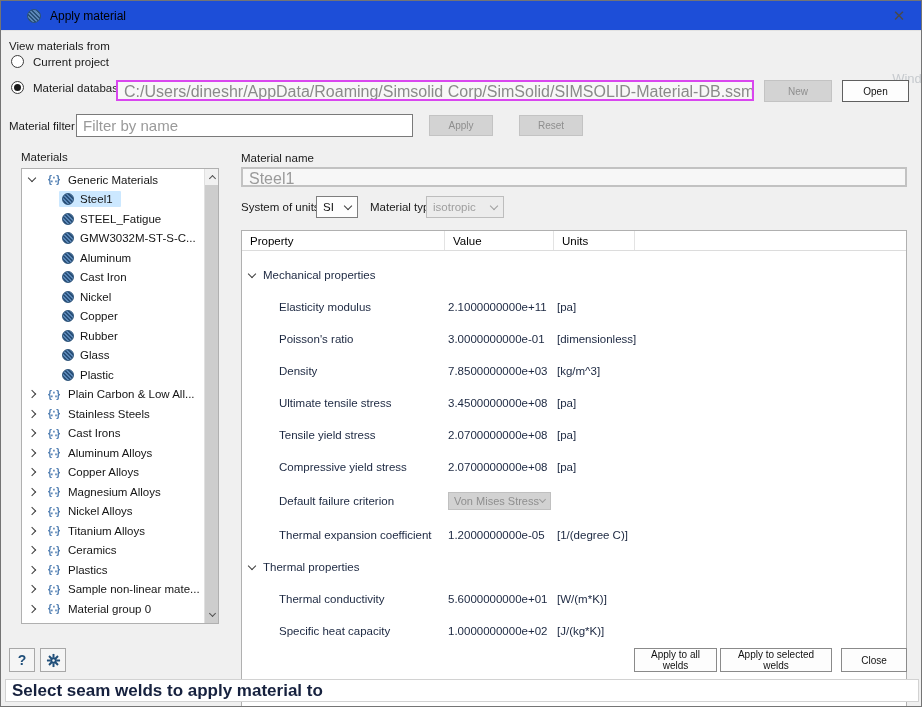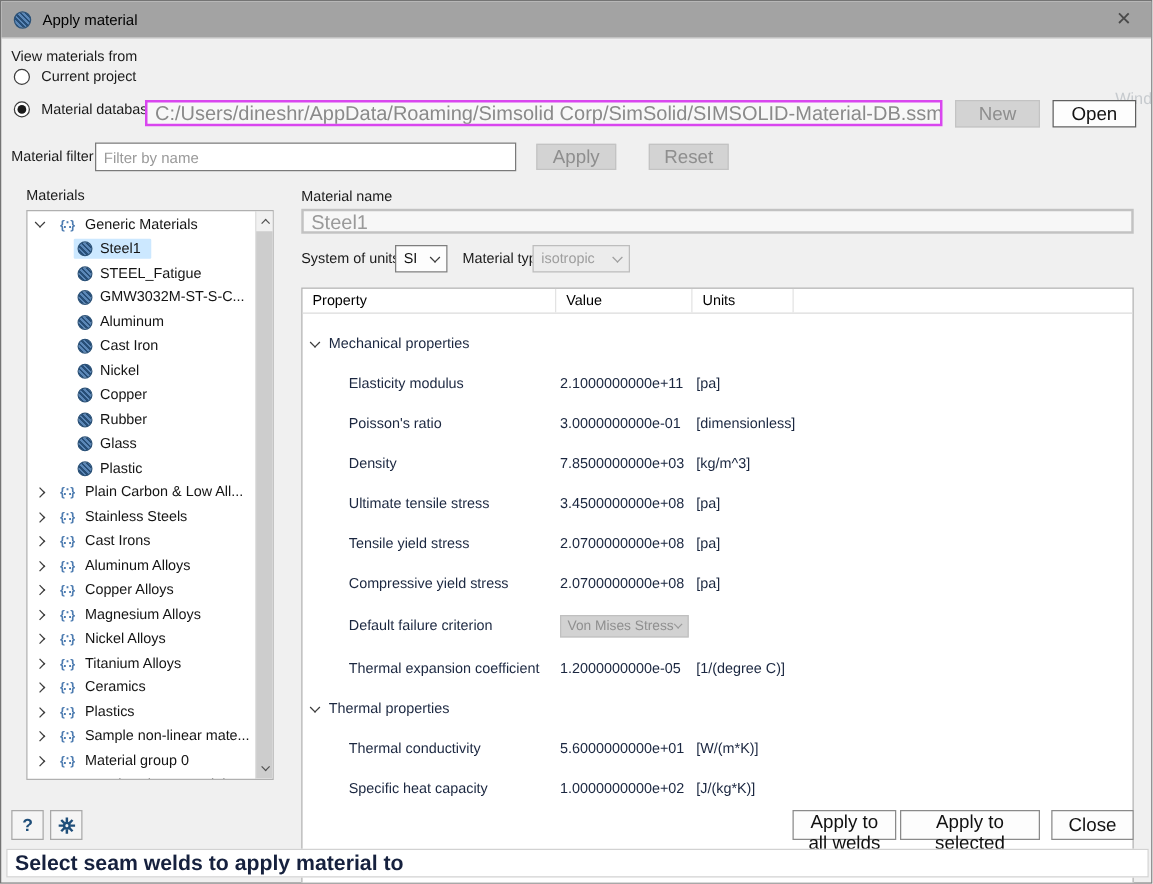--- a/index.html
+++ b/index.html
@@ -2,44 +2,44 @@
 <html><head>
 <meta charset="utf-8">
 <style>
   * { box-sizing: border-box; }
   html,body { margin:0; padding:0; background:#e8e8e8; font-family:"Liberation Sans", sans-serif; }
   .window {
     position:relative; width:922px; height:707px; background:#f0f0f0;
     border:1px solid #747474; overflow:hidden; font-size:11.5px; color:#1a1a1a;
   }
   
-  .titlebar { position:absolute; left:0; top:0; width:100%; height:30px; background:#a3a3a3;
-    display:flex; align-items:center; padding:0 10px; border-bottom:1px solid #e2e2e2; }
+  .titlebar { position:absolute; left:0; top:0; width:100%; height:30px; background:#1d4ed8;
+    display:flex; align-items:center; padding:0 26px; border-bottom:1px solid #e2e2e2; }
   .title-icon { width:14px; height:14px; border-radius:50%; margin-right:9px; flex:none;
     background:repeating-linear-gradient(45deg,#5b87b7 0,#5b87b7 1.5px,#274e77 1.5px,#274e77 3px);
     border:1px solid #2d5379; }
   .title-text { font-size:12px; color:#000; }
   .close-x { position:absolute; right:6px; top:3px; width:32px; height:24px; text-align:center;
     line-height:24px; font-size:15px; color:#4a4a4a; cursor:default; }
   .watermark { position:absolute; right:-8px; top:70px; color:#c6cace; font-size:13px; pointer-events:none; }
 
   
   .lbl { position:absolute; white-space:nowrap; }
   .btn { position:absolute; height:22px; background:#fdfdfd; border:1px solid #8a8a8a;
-    font-family:inherit; font-size:15px; color:#111; text-align:center; padding:0 6px; }
+    font-family:inherit; font-size:10px; color:#111; text-align:center; padding:0 6px; }
   .btn.disabled { background:#d3d3d3; border-color:#c3c3c3; color:#8e8e8e; }
   .field { position:absolute; border:2px solid #d946ef; background:#f7f7f7; color:#8a8a8a;
     font-size:16px; line-height:19px; padding:0 6px; white-space:nowrap; overflow:hidden; }
   .radio { position:absolute; display:flex; align-items:center; gap:9px; }
   .radio .circle { width:13px; height:13px; border-radius:50%; border:1px solid #3c3c3c; background:#fff;
     display:flex; align-items:center; justify-content:center; flex:none; }
   .radio .circle .dot { width:7px; height:7px; border-radius:50%; background:#1a1a1a; display:none; }
   .radio.checked .circle .dot { display:block; }
   input.txt { position:absolute; border:1px solid #7a7a7a; background:#fff; font-family:inherit;
-    font-size:12px; padding:0 6px; color:#111; }
+    font-size:15px; padding:0 6px; color:#111; }
   input.txt::placeholder { color:#9a9a9a; }
   .select { position:absolute; border:1px solid #7e7e7e; background:#fdfdfd; display:flex;
     align-items:center; padding:0 6px; font-size:11.5px; color:#111; justify-content:space-between; }
   .select.disabled { background:#ececec; border-color:#bdbdbd; color:#9e9e9e; }
   .chev { display:inline-block; width:6px; height:6px; border-right:1.4px solid #3c3c3c;
     border-bottom:1.4px solid #3c3c3c; flex:none; }
   .chev.down { transform:rotate(45deg); margin-top:-3px; }
   .chev.right { transform:rotate(-45deg); }
   .chev.dim { border-color:#9e9e9e; }
 

